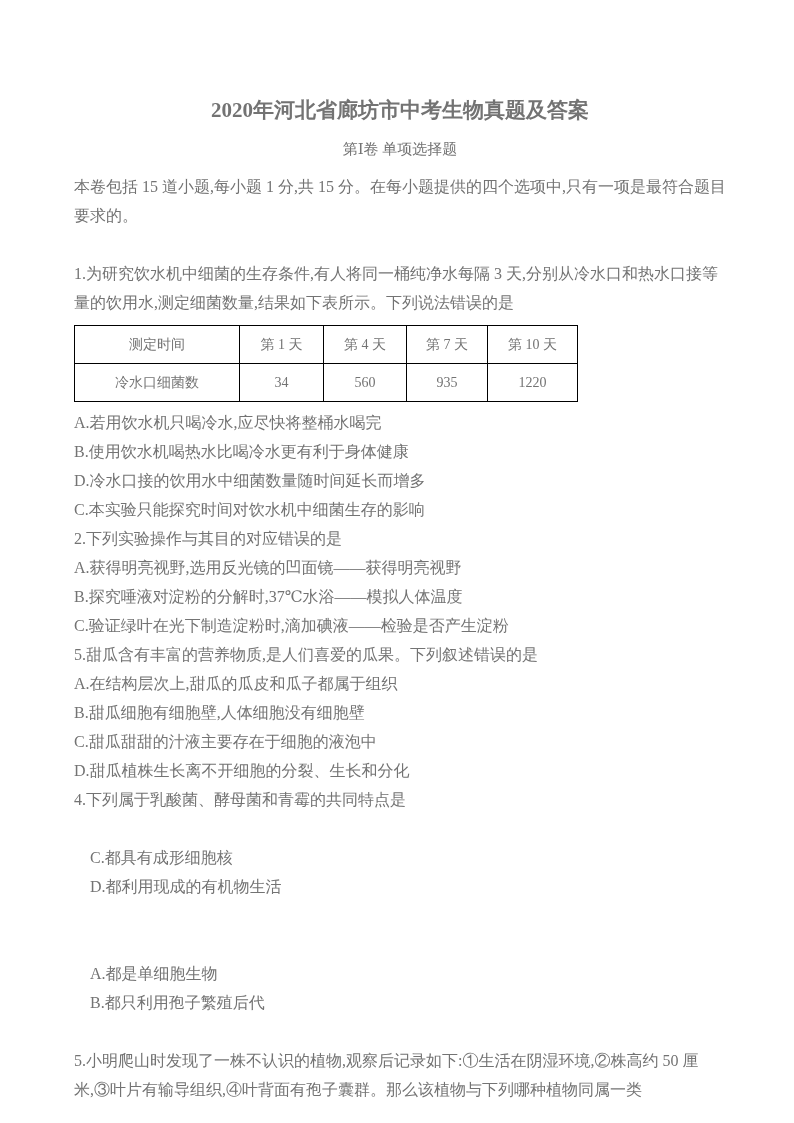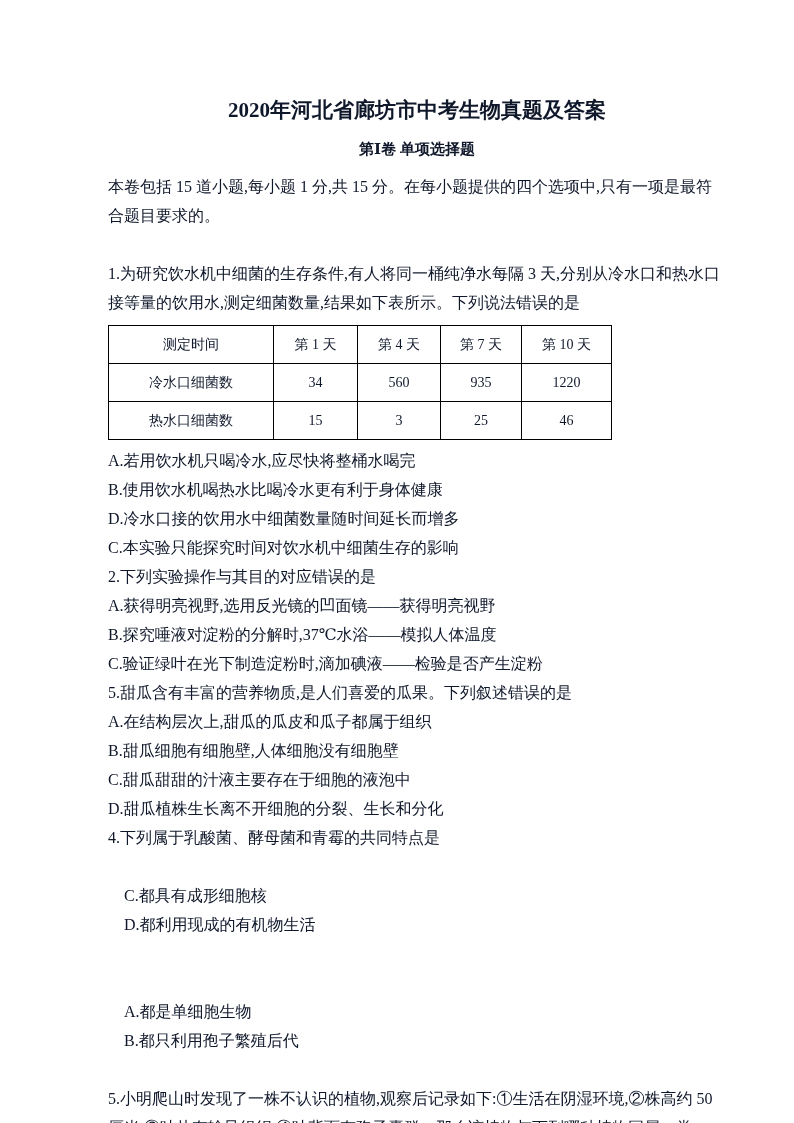--- a/index.html
+++ b/index.html
@@ -2,36 +2,36 @@
 <html><head>
 <meta charset="utf-8">
 <style>
   * { box-sizing: border-box; }
   html, body { margin: 0; padding: 0; background: #ffffff; }
   .page {
     width: 794px;
     height: 1123px;
     margin: 0 auto;
     background: #ffffff;
-    color: #0f172a;
+    color: #737373;
     font-family: "Liberation Serif", "DejaVu Serif", serif;
-    padding: 98px 68px 0 108px;
+    padding: 98px 68px 0 74px;
     overflow: hidden;
   }
   .title {
     text-align: center;
     font-size: 21px;
     font-weight: bold;
     line-height: 24px;
     margin: 0 0 17px 0;
   }
   .section-heading {
     text-align: center;
     font-size: 15px;
-    font-weight: bold;
+    font-weight: normal;
     line-height: 20px;
     margin: 8px 0 13px 0;
   }
   .line {
     font-size: 16px;
     line-height: 29px;
     margin: 0;
     white-space: pre-wrap;
   }
   .stem-gap { margin-top: 29px; }
@@ -85,27 +85,20 @@
         <td>第 7 天</td>
         <td>第 10 天</td>
       </tr>
       <tr>
         <td>冷水口细菌数</td>
         <td>34</td>
         <td>560</td>
         <td>935</td>
         <td>1220</td>
       </tr>
-      <tr>
-        <td>热水口细菌数</td>
-        <td>15</td>
-        <td>3</td>
-        <td>25</td>
-        <td>46</td>
-      </tr>
     </tbody>
   </table>
 
   <p class="line">A.若用饮水机只喝冷水,应尽快将整桶水喝完</p>
   <p class="line">B.使用饮水机喝热水比喝冷水更有利于身体健康</p>
   <p class="line">D.冷水口接的饮用水中细菌数量随时间延长而增多</p>
   <p class="line">C.本实验只能探究时间对饮水机中细菌生存的影响</p>
 
   <p class="line">2.下列实验操作与其目的对应错误的是</p>
   <p class="line">A.获得明亮视野,选用反光镜的凹面镜――获得明亮视野</p>

